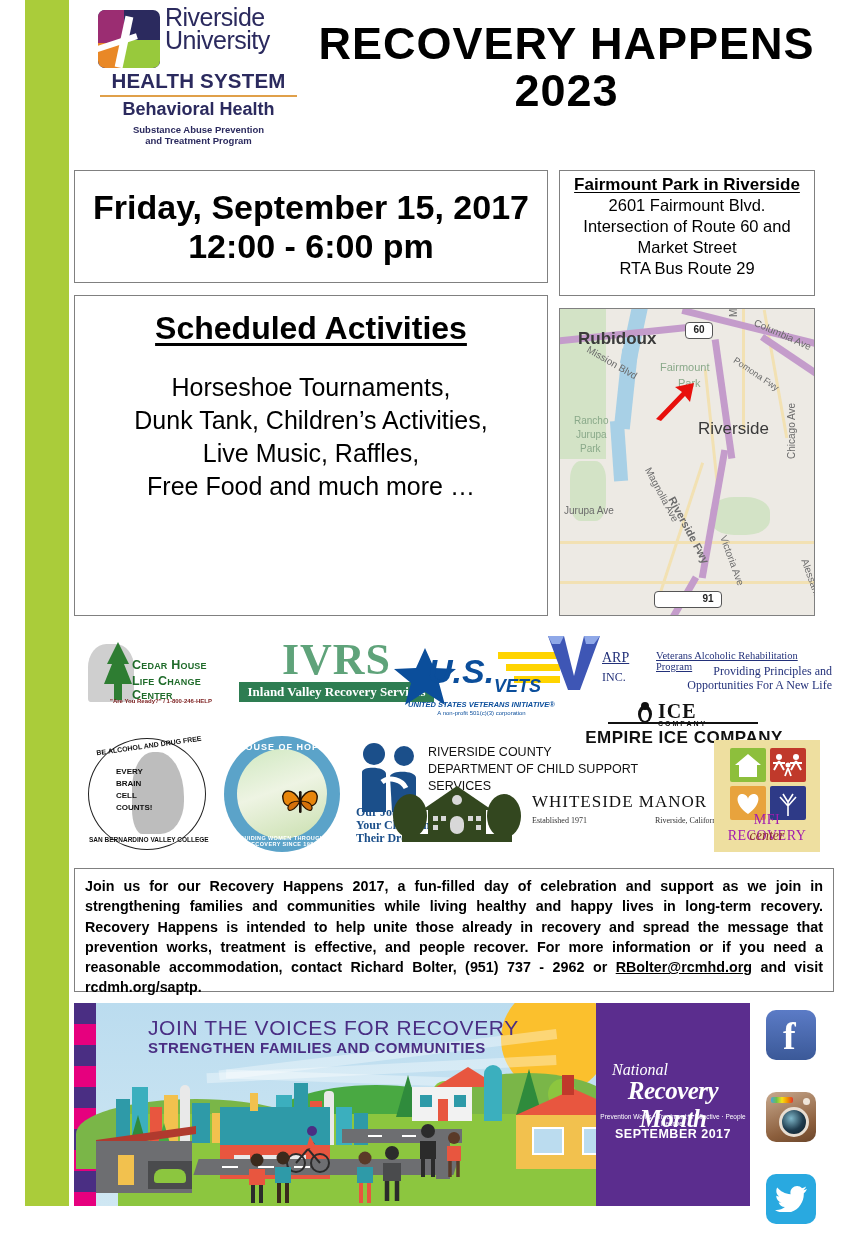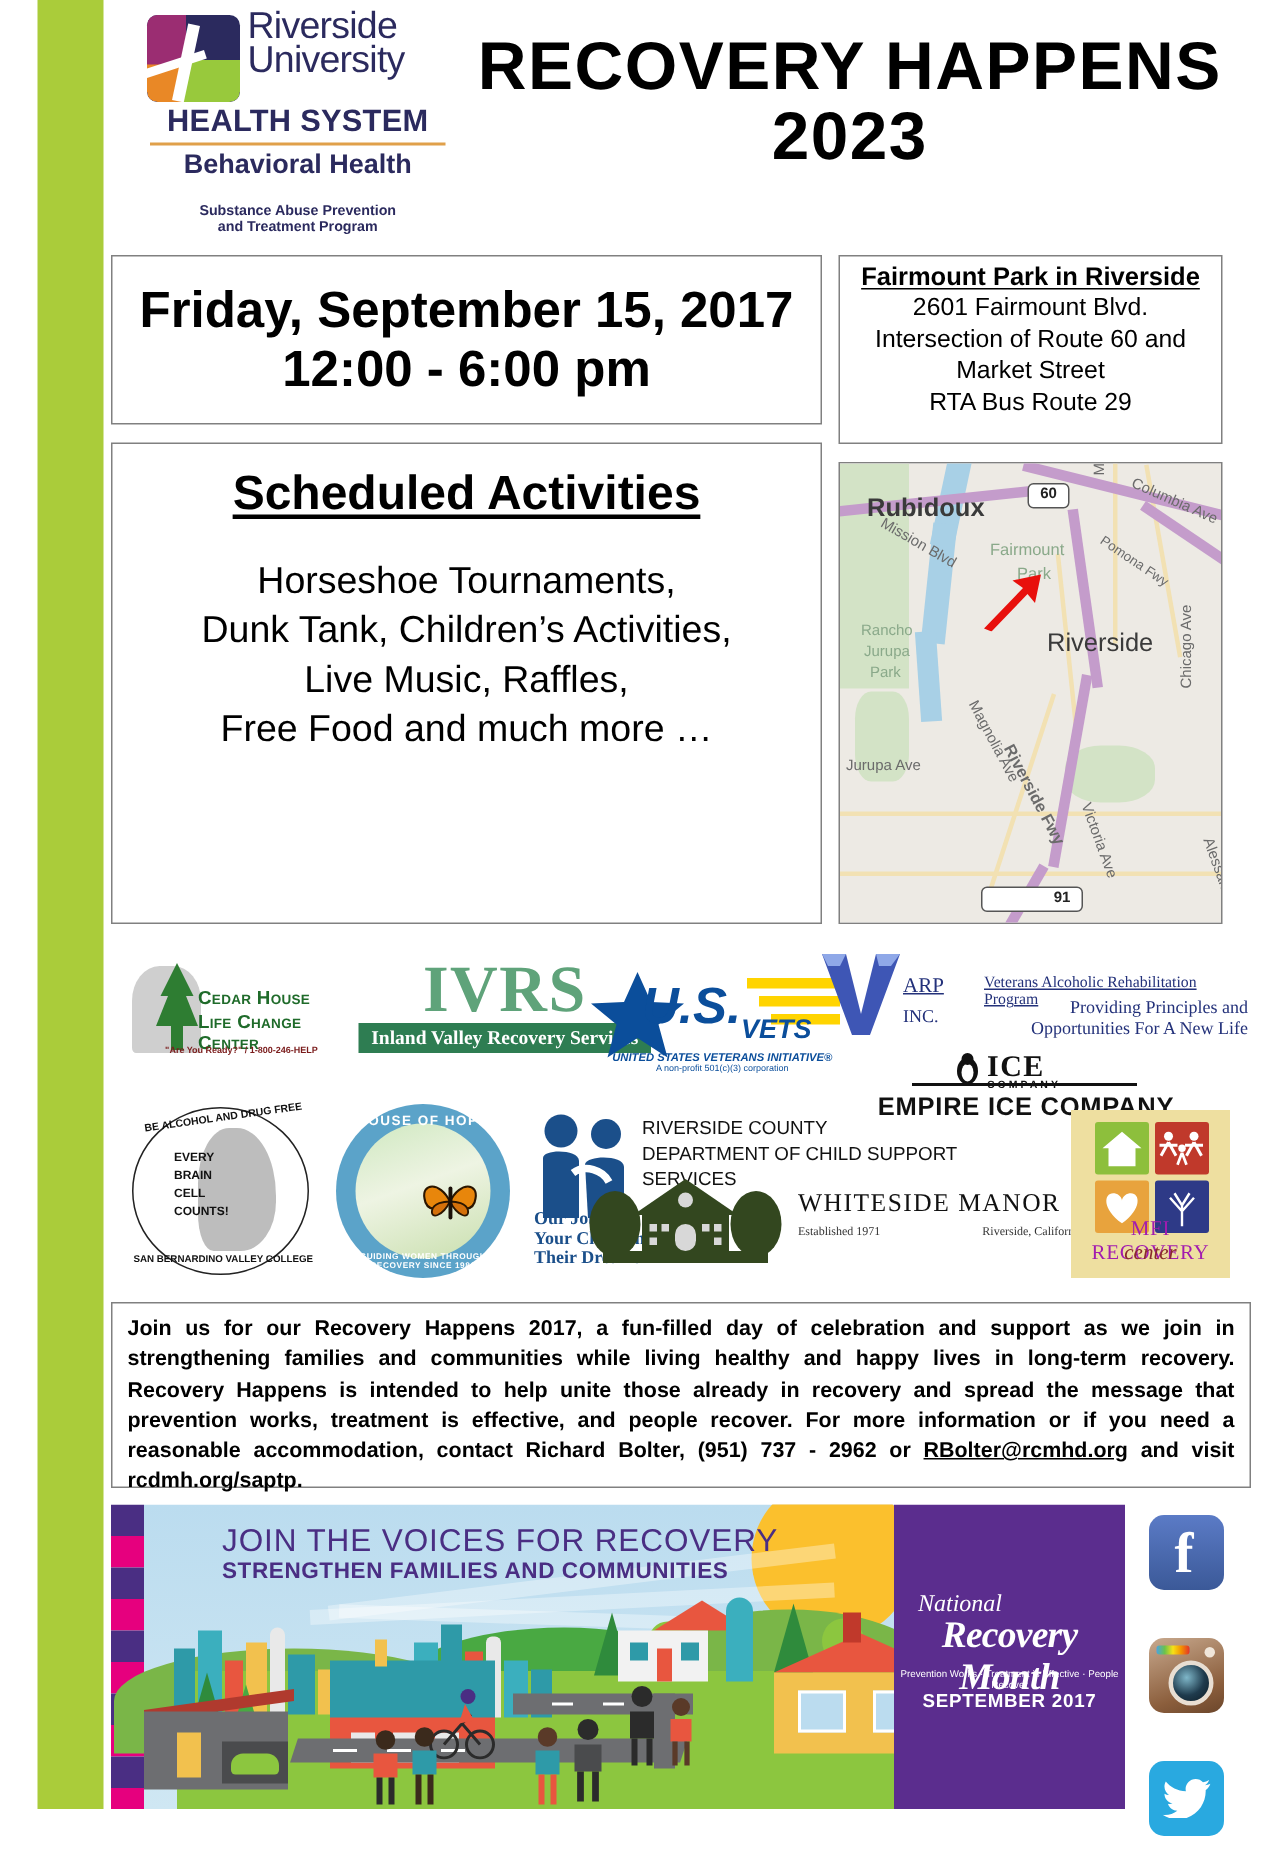--- a/index.html
+++ b/index.html
@@ -26,21 +26,21 @@
         transform:rotate(12deg);}
   .lm-e{position:absolute;left:-4px;top:30px;width:44px;height:6px;background:#fff;
         transform:rotate(-18deg);}
   .logo-word{margin-left:5px;text-align:left;line-height:0.92;}
   .logo-word .l1,.logo-word .l2{font-size:25px;color:#2B2A5E;font-weight:400;
         letter-spacing:-0.5px;display:block;}
   .logo-hs{font-size:20.5px;font-weight:bold;color:#2B2A5E;letter-spacing:0.2px;
            margin-top:1px;}
   .logo-rule{height:2px;background:#E0A04A;margin:2px 2px 2px 2px;}
   .logo-bh{font-size:18px;font-weight:bold;color:#2B2A5E;letter-spacing:0;}
-  .logo-sub{font-size:9.5px;font-weight:bold;color:#2B2A5E;line-height:1.15;margin-top:16px;}
+  .logo-sub{font-size:9.5px;font-weight:bold;color:#2B2A5E;line-height:1.15;margin-top:5px;}
   .title-block{flex:1;text-align:center;padding-top:14px;}
   .title-block .t1{font-size:45px;font-weight:bold;letter-spacing:1px;line-height:1.05;}
   .title-block .t2{font-size:45px;font-weight:bold;letter-spacing:1px;line-height:1.05;}
 
   
   .box{position:absolute;border:1px solid #808080;background:#fff;box-sizing:border-box;}
 
   .datebox{left:74px;top:170px;width:474px;height:113px;
            display:flex;flex-direction:column;align-items:center;justify-content:center;}
   .datebox .d1{font-size:34px;font-weight:bold;line-height:1.12;}

